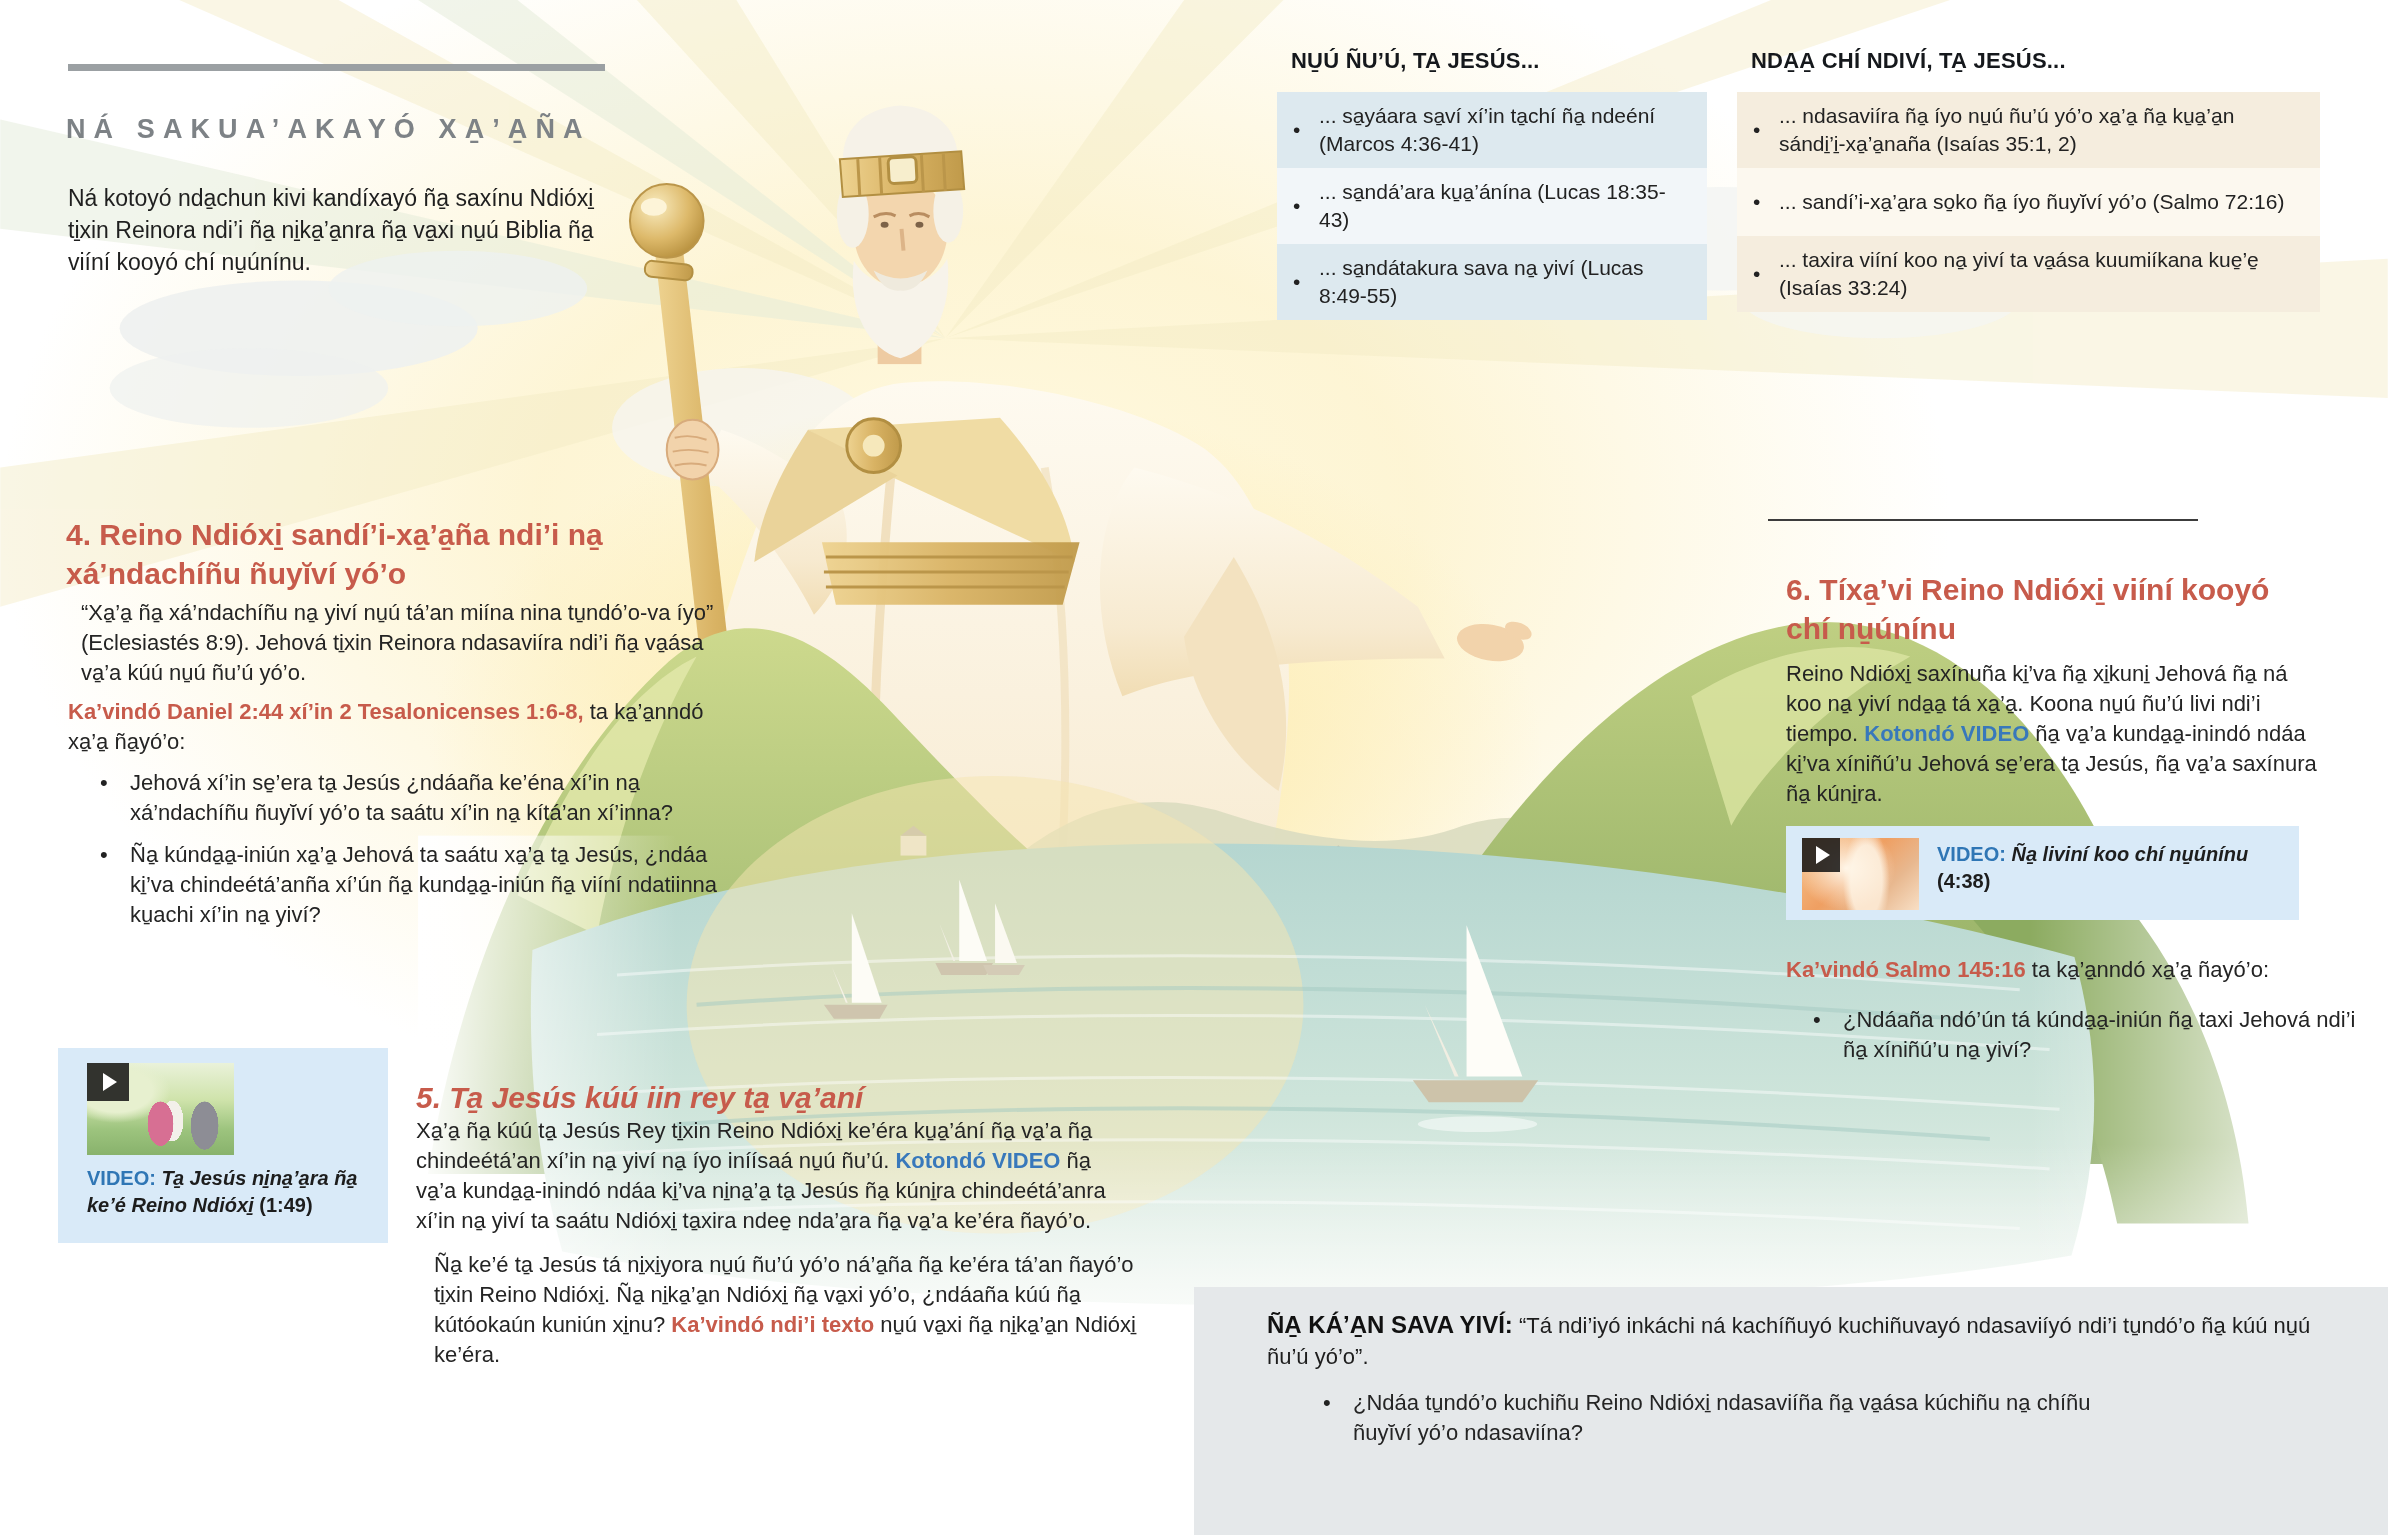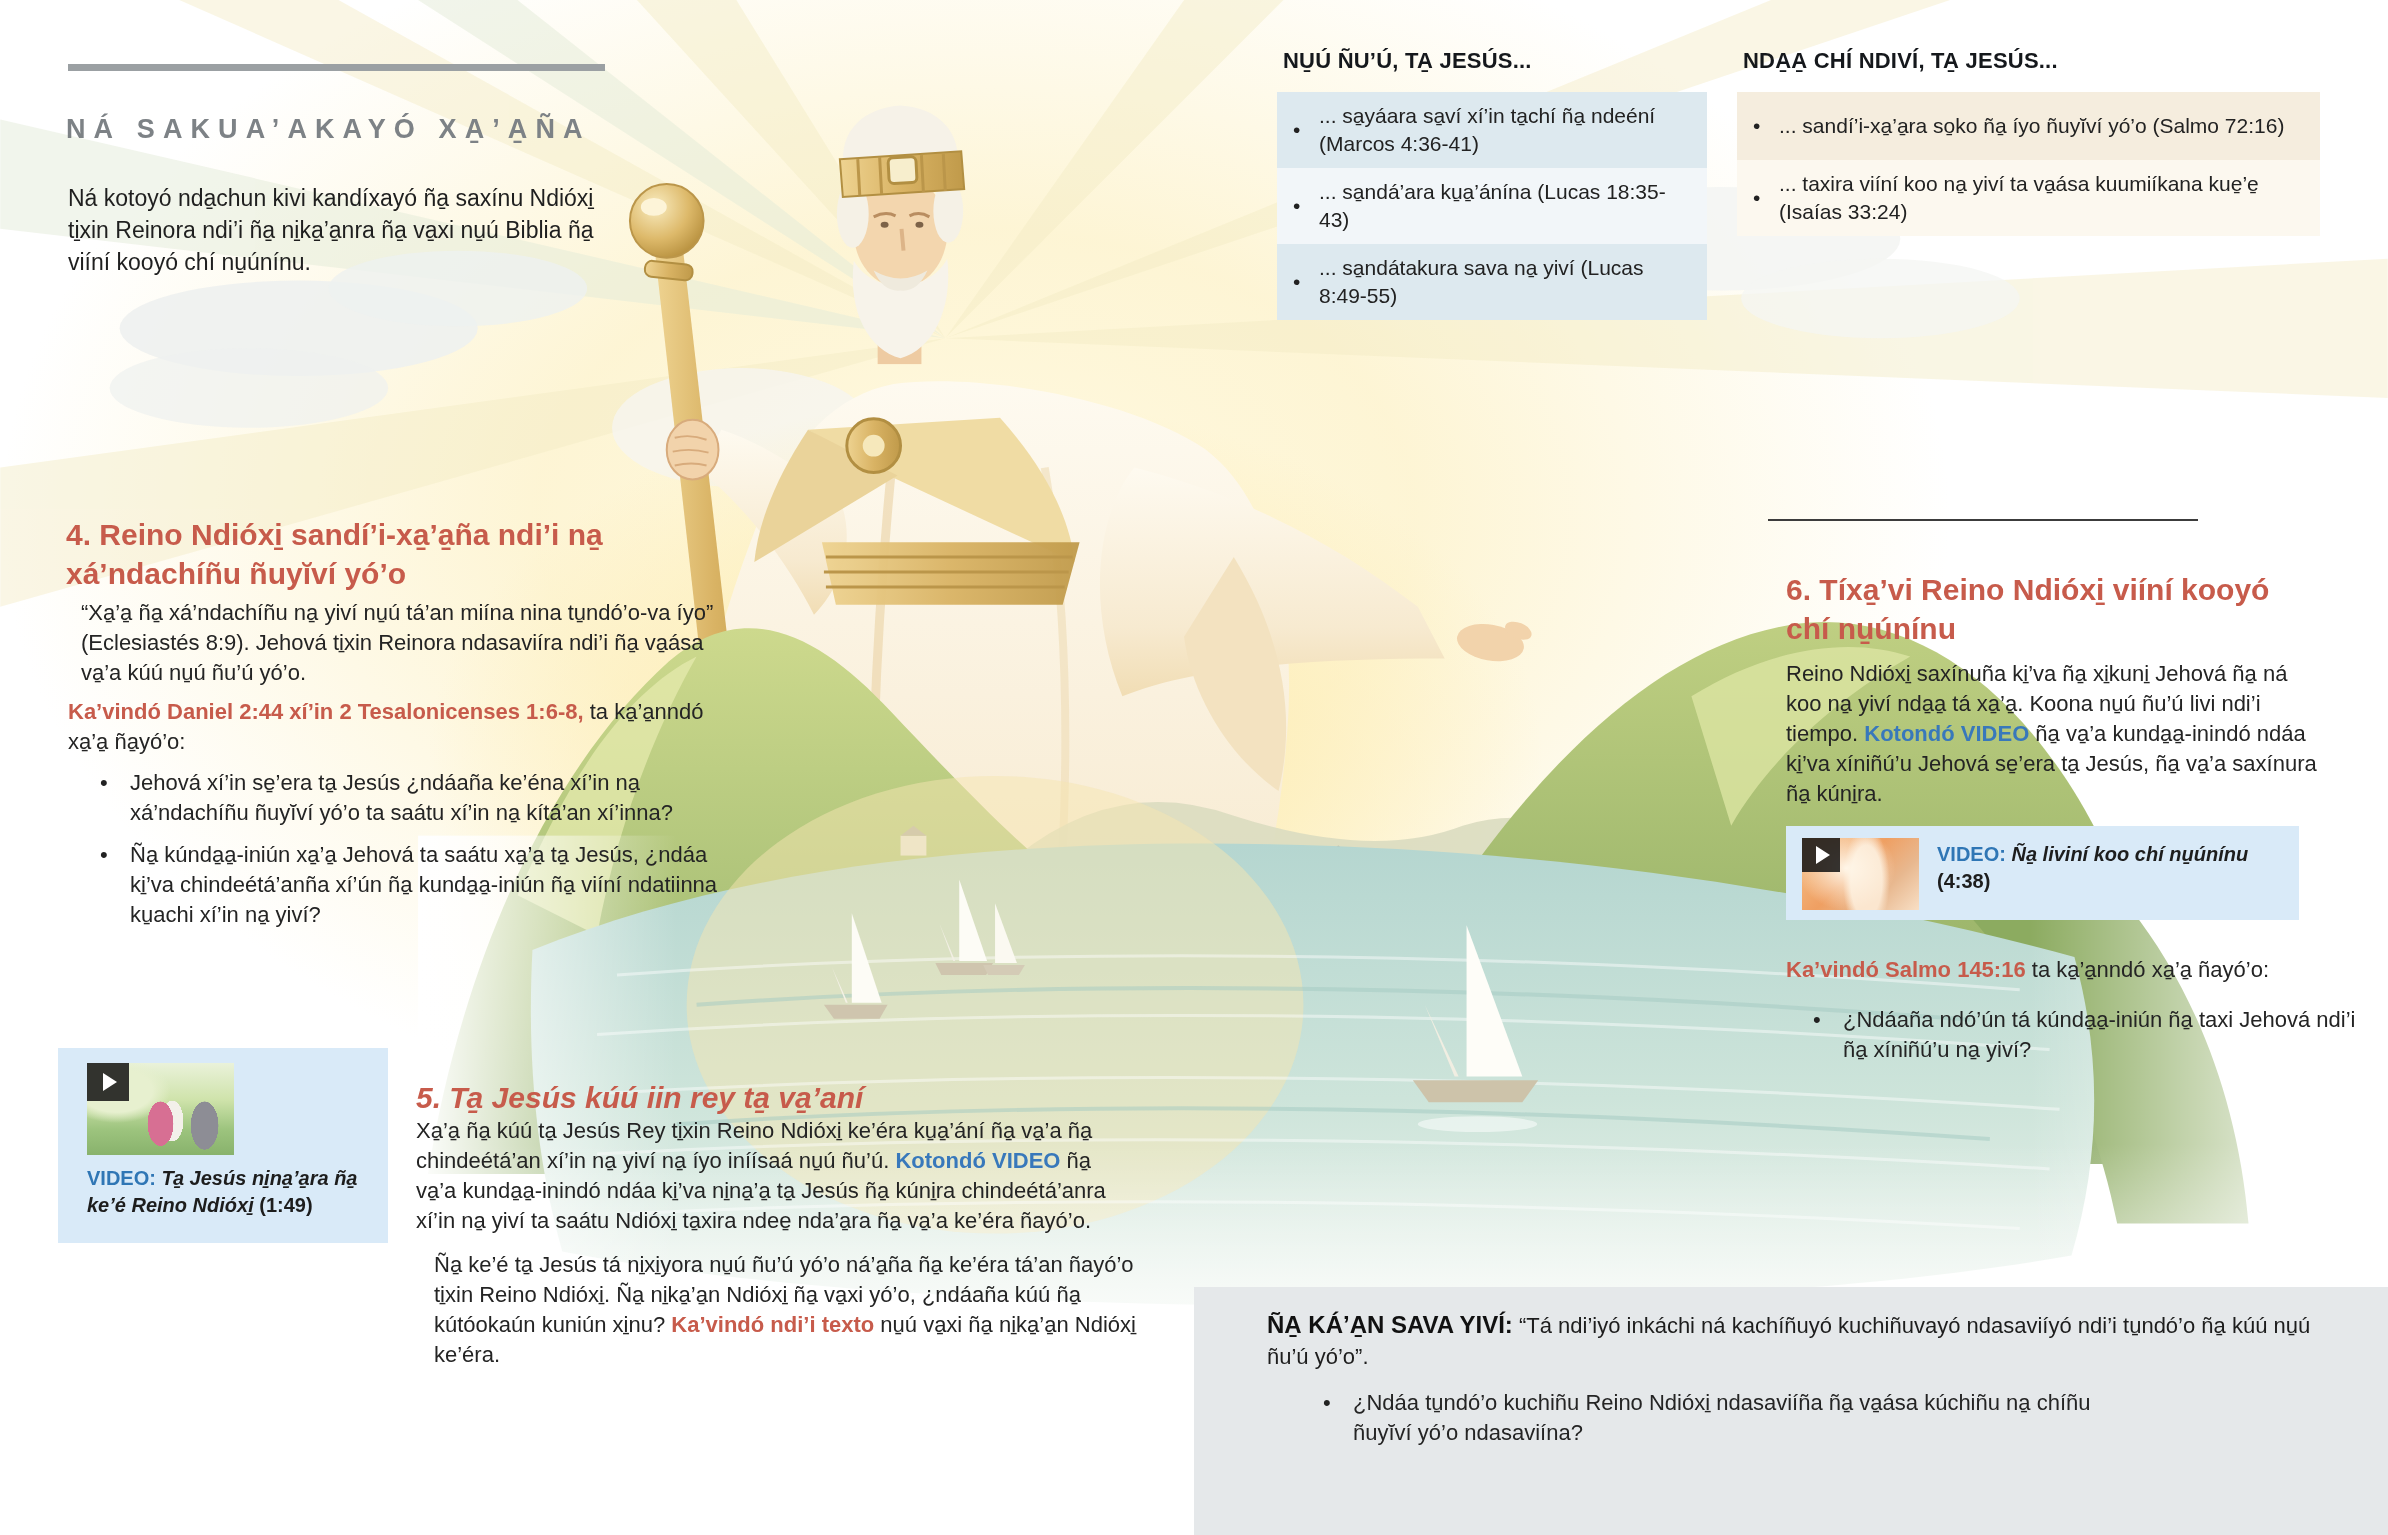--- a/index.html
+++ b/index.html
@@ -17,21 +17,21 @@
   }
   .intro{
     position:absolute; left:68px; top:159px; width:572px;
     font-size:23px; line-height:32px; color:#1f1f1f;
   }
 
   
   .tbl-col{position:absolute; top:48px;}
   .tbl-col.left{left:1277px; width:430px;}
   .tbl-col.right{left:1737px; width:583px;}
-  .tbl-header{font-size:22px; font-weight:bold; color:#15181c; margin:0 0 18px 6px; letter-spacing:0.01em;}
+  .tbl-header{font-size:22px; font-weight:bold; color:#15181c; margin:0 0 18px 14px; letter-spacing:0.01em;}
   .tbl-row{display:flex; padding:10px 14px 10px 16px; font-size:21px; line-height:28px; color:#222; min-height:48px; align-items:center;}
   .tbl-col.left .tbl-row:nth-child(even){background:#dde9ef;}
   .tbl-col.left .tbl-row:nth-child(odd){background:#f2f6f9;}
   .tbl-col.right .tbl-row:nth-child(even){background:#f5edde;}
   .tbl-col.right .tbl-row:nth-child(odd){background:#fcf8ef;}
   .tbl-header{background:none !important;}
   .dot{flex:0 0 26px; color:#222;}
   .dot::before{content:"•";}
 
   
@@ -282,20 +282,24 @@
       </div>
     <div class="tbl-row">
         <span class="dot"></span>
         <span>... sa̱ndátakura sava na̱ yiví (Lucas 8:49-55)</span>
       </div>
   </div>
   <div class="tbl-col right">
     <div class="tbl-header">NDA̱A̱ CHÍ NDIVÍ, TA̱ JESÚS...</div>
     <div class="tbl-row">
         <span class="dot"></span>
+        <span>... ndasaviíra ña̱ íyo nu̱ú ñu’ú yó’o xa̱’a̱ ña̱ ku̱a̱’a̱n sándi̱’i̱-xa̱’a̱naña (Isaías 35:1, 2)</span>
+      </div>
+    <div class="tbl-row">
+        <span class="dot"></span>
         <span>... sandí’i-xa̱’a̱ra so̱ko ña̱ íyo ñuyĭví yó’o (Salmo 72:16)</span>
       </div>
     <div class="tbl-row">
         <span class="dot"></span>
         <span>... taxira viíní koo na̱ yiví ta va̱ása kuumiíkana kue̱’e̱ (Isaías 33:24)</span>
       </div>
   </div>
 
   <h2 class="sec-heading" style="left:66px; top:490px; width:557px;">4. Reino Ndióxi̱ sandí’i-xa̱’a̱ña ndi’i na̱ xá’ndachíñu ñuyĭví yó’o</h2>
   <p class="body-text" style="left:68px; top:585px; width:647px; margin:13px;">“Xa̱’a̱ ña̱ xá’ndachíñu na̱ yiví nu̱ú tá’an miína nina tu̱ndó’o-va íyo” (Eclesiastés 8:9). Jehová ti̱xin Reinora ndasaviíra ndi’i ña̱ va̱ása va̱’a kúú nu̱ú ñu’ú yó’o.</p>

